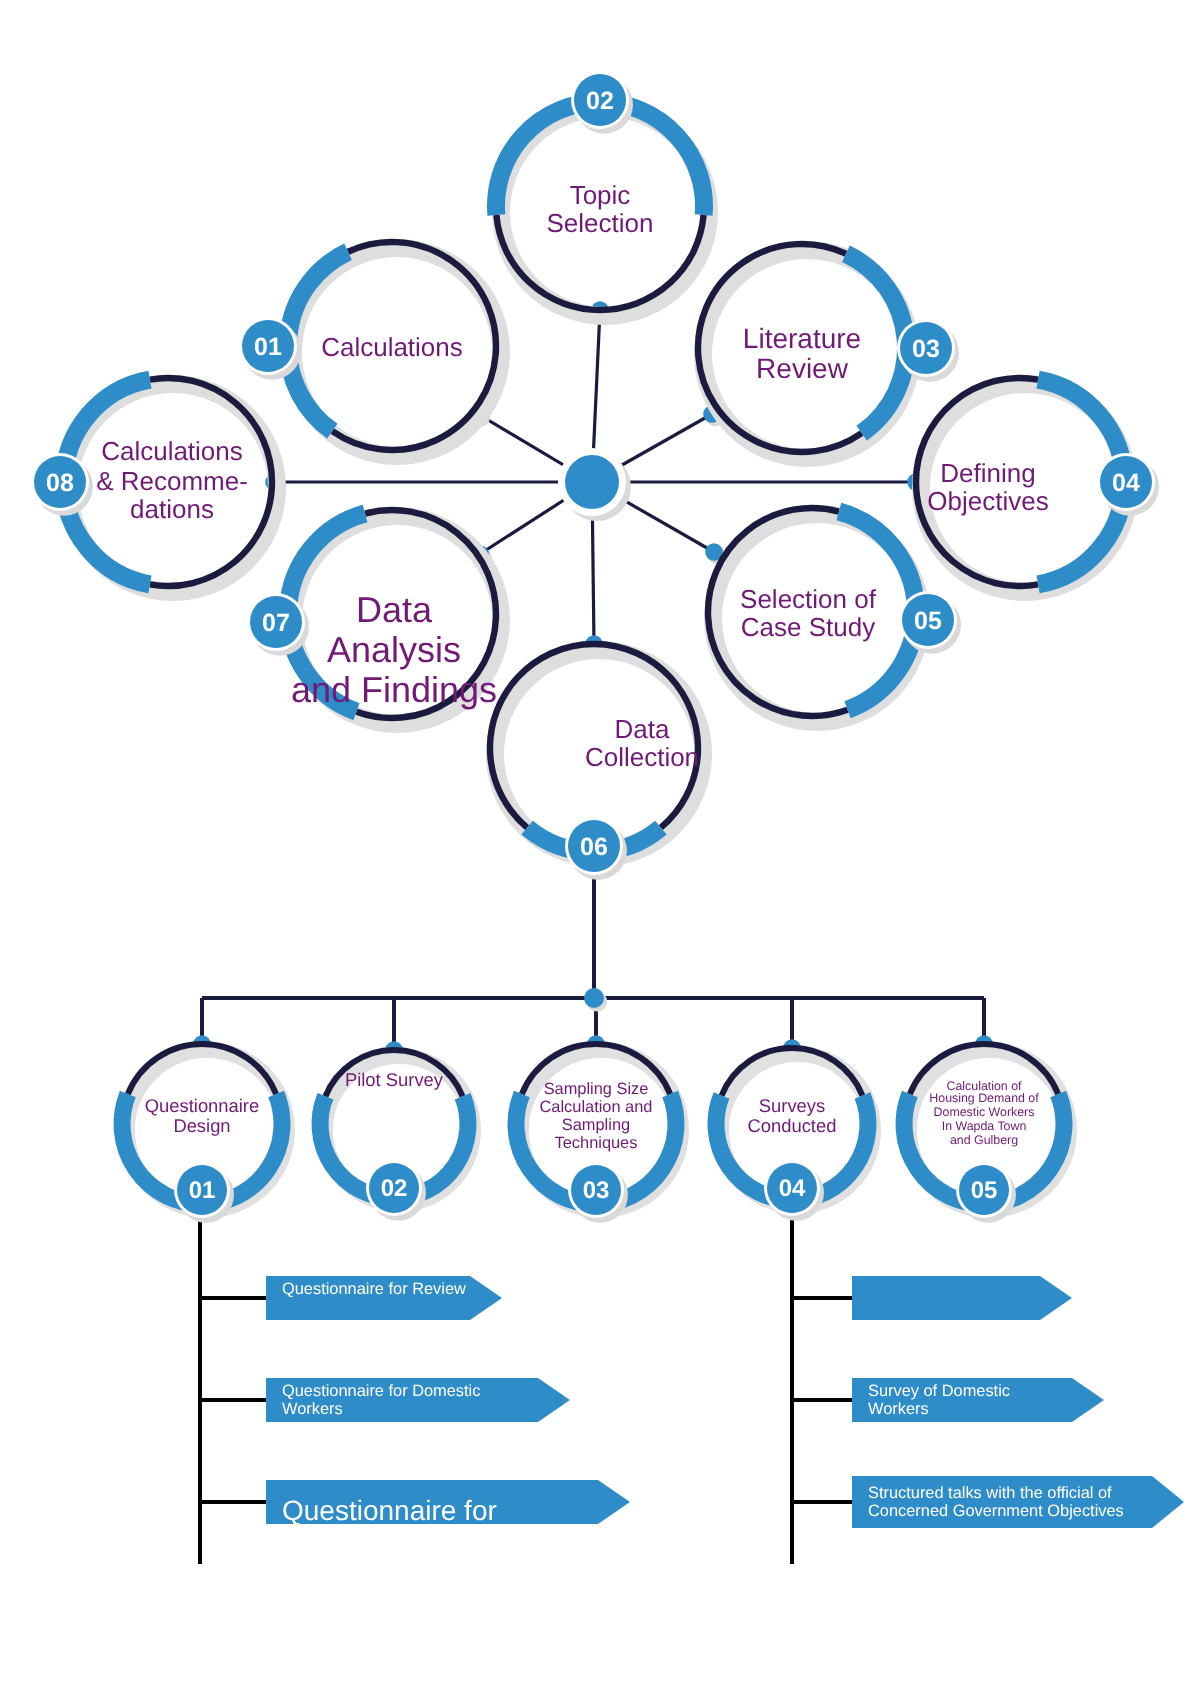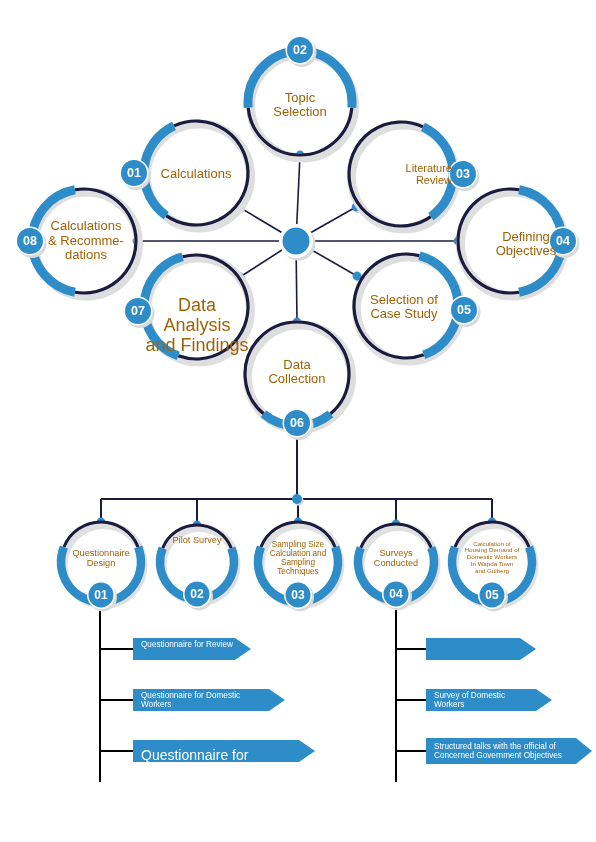--- a/index.html
+++ b/index.html
@@ -1,20 +1,20 @@
 <!DOCTYPE html>
 <html><head>
 <meta charset="utf-8">
 <style>
   html,body{margin:0;padding:0;background:#ffffff;}
   body{width:596px;height:842px;position:relative;overflow:hidden;
        font-family:"Liberation Sans","DejaVu Sans",sans-serif;color:#111;}
   #stage{position:absolute;left:0;top:0;width:596px;height:842px;}
   svg#diagram{position:absolute;left:0;top:0;width:596px;height:842px;display:block;}
-  .lbl{position:absolute;text-align:center;line-height:1.12;color:#a16207;
+  .lbl{position:absolute;text-align:center;line-height:1.12;color:#701a75;
        pointer-events:none;white-space:pre-line;}
   .banner-txt{position:absolute;color:#ffffff;line-height:1.15;white-space:pre-line;}
 </style>
 </head>
 <body>
 
 <div id="stage">
   <svg id="diagram" viewBox="0 0 596 842">
     <defs>
       <filter id="sh" x="-40%" y="-40%" width="200%" height="200%">
@@ -219,27 +219,27 @@
         <circle cx="494" cy="597.4" r="14" fill="#d9d9d9"></circle>
         <circle cx="492" cy="595" r="14" fill="#fff"></circle>
         <circle cx="492" cy="595" r="12.5" fill="#2e8cc9"></circle>
         <text x="492" y="599.2" text-anchor="middle" font-size="12" font-family="&quot;Liberation Sans&quot;,sans-serif" font-weight="bold" fill="#fff">05</text>
       </g>
   </svg>
   <div id="labels">
       <div class="lbl" style="left: 143px; width: 106px; font-size: 13px; top: 166.5px;">Calculations</div>
       <div class="lbl" style="left: 248px; width: 104px; font-size: 13px; top: 90.5px;">Topic
 Selection</div>
-      <div class="lbl" style="left: 350px; width: 102px; font-size: 11px; top: 161.5px; text-align: right;">Literature
+      <div class="lbl" style="left: 350px; width: 102px; font-size: 14px; top: 161.5px;">Literature
 Review</div>
-      <div class="lbl" style="left: 476px; width: 100px; font-size: 13px; top: 229.5px;">Defining
+      <div class="lbl" style="left: 444px; width: 100px; font-size: 13px; top: 229.5px;">Defining
 Objectives</div>
       <div class="lbl" style="left: 352px; width: 104px; font-size: 13px; top: 292.5px; text-align: center;">Selection of
 Case Study</div>
-      <div class="lbl" style="left: 245px; width: 104px; font-size: 13px; top: 357.5px;">Data
+      <div class="lbl" style="left: 245px; width: 104px; font-size: 13px; top: 357.5px; padding-left: 24px;">Data
 Collection</div>
       <div class="lbl" style="left: 144px; width: 106px; font-size: 18px; top: 294.5px;">Data Analysis
 and Findings</div>
       <div class="lbl" style="left: 35px; width: 102px; font-size: 13px; top: 219px;">Calculations
 &amp; Recomme-
 dations</div>
       <div class="lbl" style="left: 64px; width: 74px; font-size: 9.2px; top: 547.5px;">Questionnaire
 Design</div>
       <div class="lbl" style="left: 162.775px; width: 68.45px; font-size: 9.2px; top: 535px;">Pilot Survey</div>
       <div class="lbl" style="left: 261px; width: 74px; font-size: 8.2px; top: 539.5px;">Sampling Size

